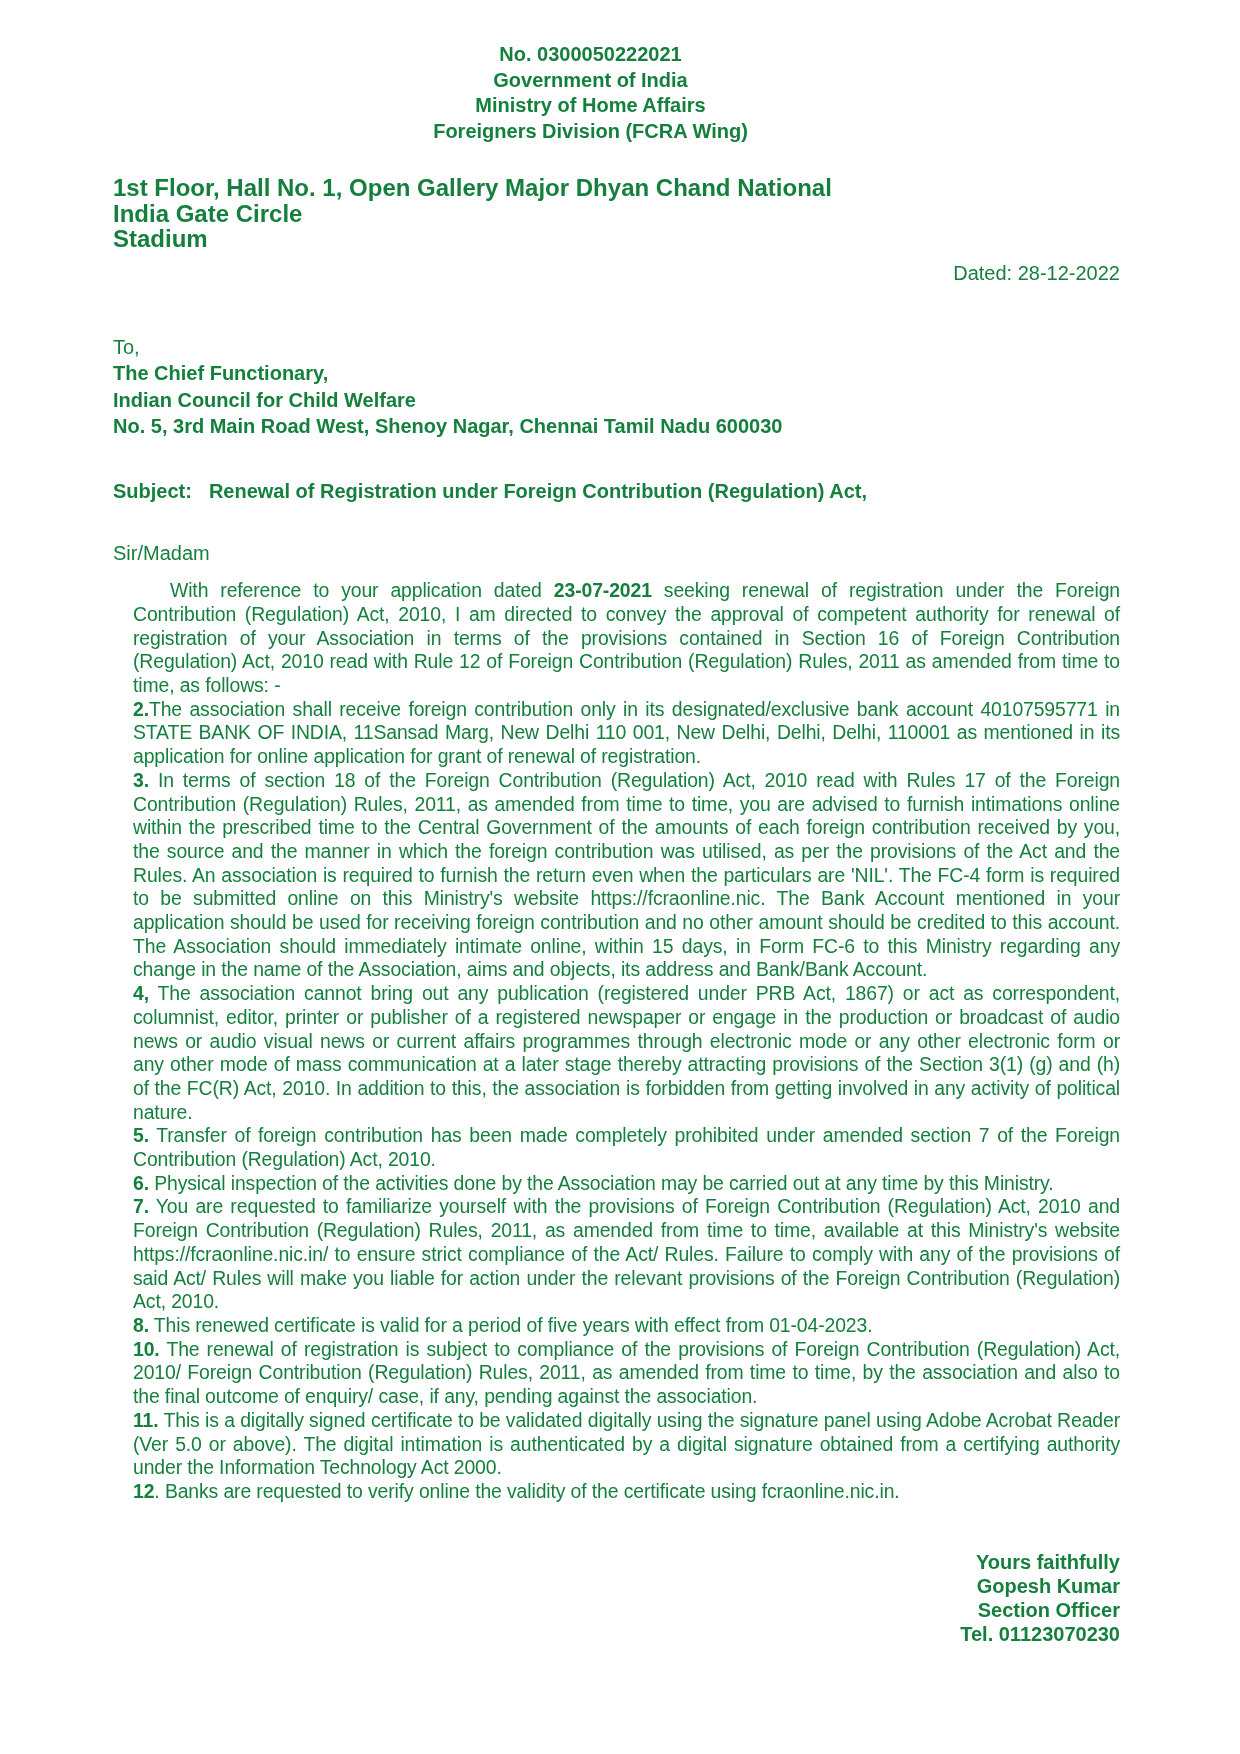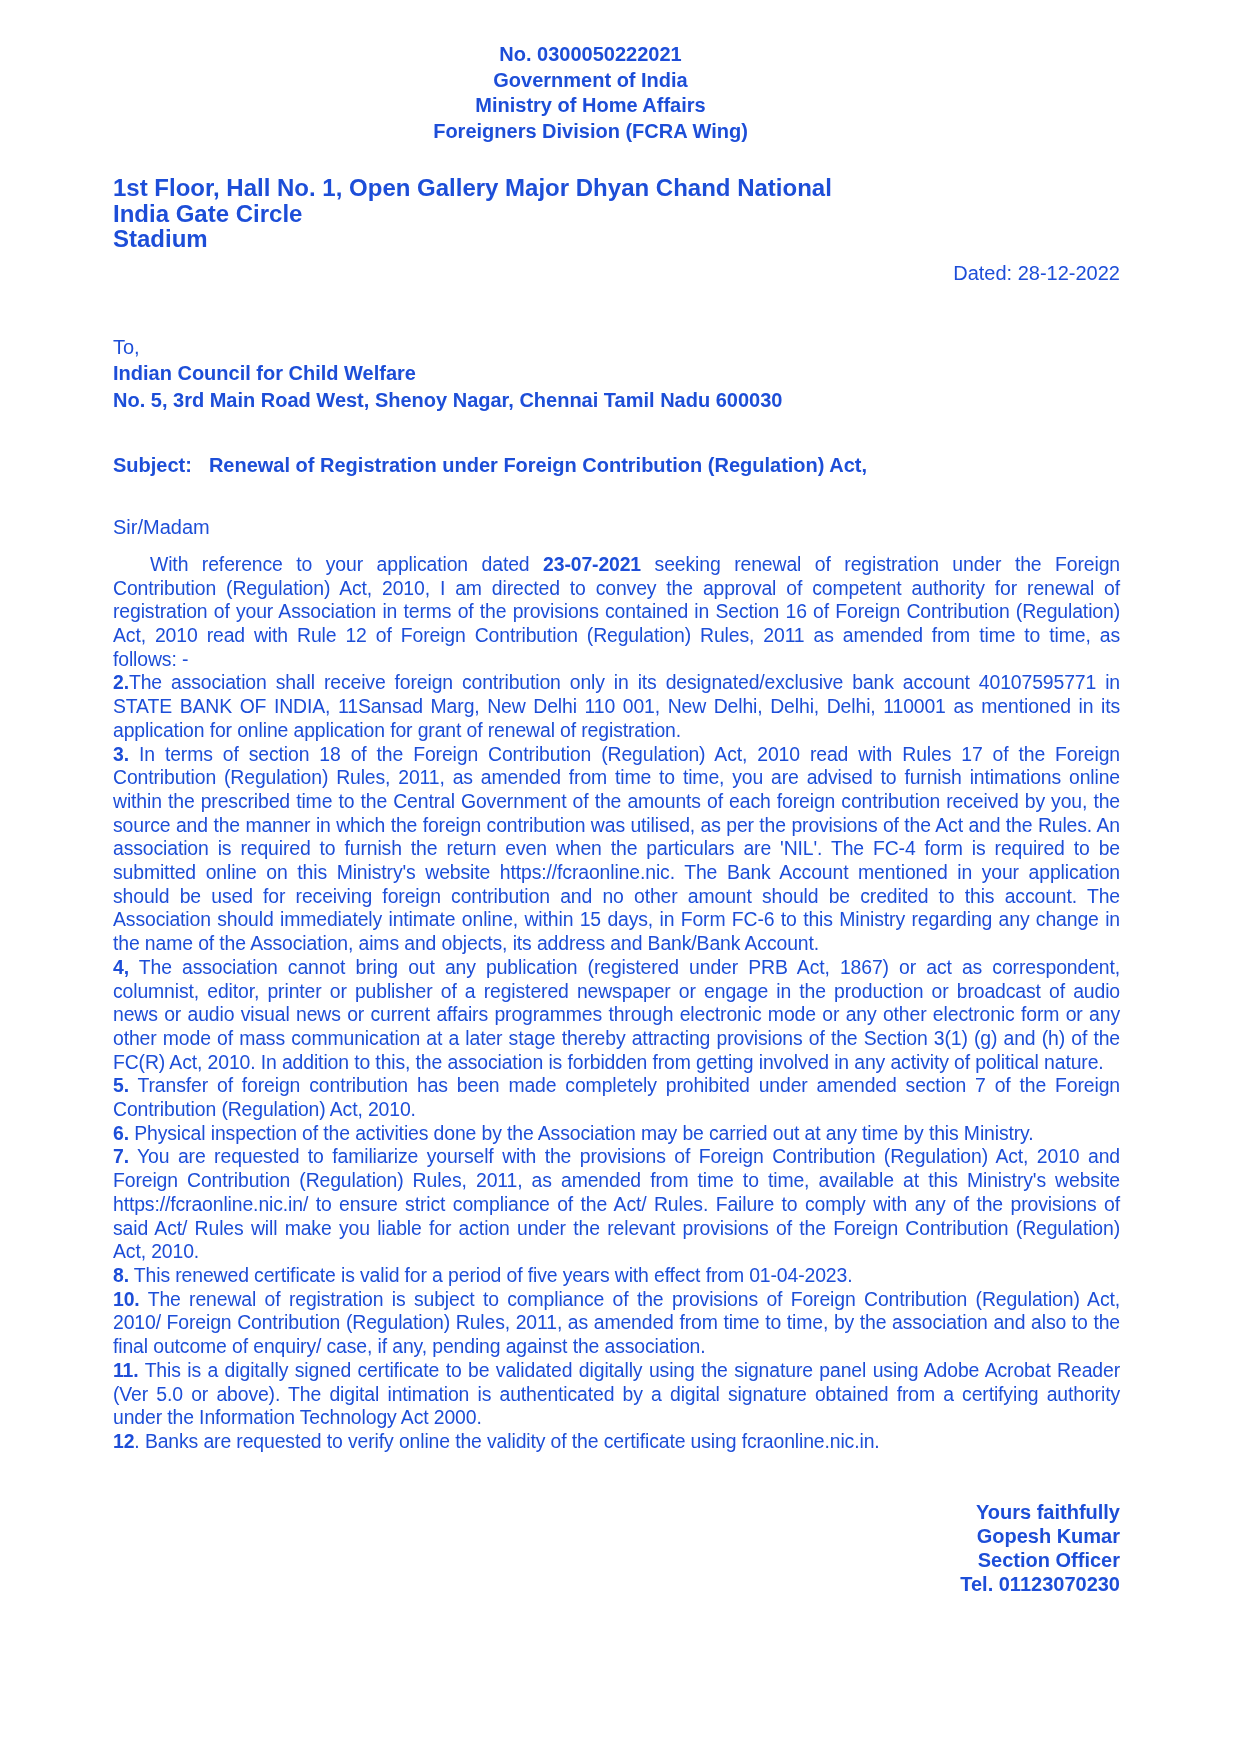--- a/index.html
+++ b/index.html
@@ -2,21 +2,21 @@
 <html><head>
 <meta charset="utf-8">
 <style>
   html,body{margin:0;padding:0;background:#e8e8e8;}
   .page{
     position:relative;
     width:1240px;
     height:1754px;
     margin:0 auto;
     background:#ffffff;
-    color:#1d4ed8;
+    color:#15803d;
     font-family:"Liberation Sans", sans-serif;
     box-sizing:border-box;
     padding:42px 120px 0 113px;
     overflow:hidden;
   }
   .hdr{
     text-align:center;
     font-weight:700;
     font-size:20px;
     line-height:25.5px;
@@ -48,21 +48,21 @@
     line-height:26px;
     font-weight:700;
   }
   .subject .txt{margin-left:17px;}
   .greeting{
     margin-top:37px;
     font-size:20px;
     line-height:24px;
     font-weight:400;
   }
-  .body-block{margin-top:14px;}
+  .body-block{margin-top:14px;margin-left:20px;}
   .par{
     font-size:19.4px;
     line-height:23.7px;
     letter-spacing:-0.12px;
     text-align:justify;
     font-weight:400;
   }
   .par.indent{text-indent:37px;}
   .par .b, .b{font-weight:700;}
   .sig{
@@ -88,20 +88,21 @@
   <div class="addr">
     <div>1st Floor, Hall No. 1, Open Gallery Major Dhyan Chand National</div>
     <div>India Gate Circle</div>
     <div>Stadium</div>
   </div>
 
   <div class="dated">Dated: 28-12-2022</div>
 
   <div class="to">
     <div class="label">To,</div>
+    <div class="line">The Chief Functionary,</div>
     <div class="line">Indian Council for Child Welfare</div>
     <div class="line">No. 5, 3rd Main Road West, Shenoy Nagar, Chennai Tamil Nadu 600030</div>
   </div>
 
   <div class="subject">
     <span>Subject:</span><span class="txt">Renewal of Registration under Foreign Contribution (Regulation) Act,</span>
   </div>
 
   <div class="greeting">Sir/Madam</div>
 

